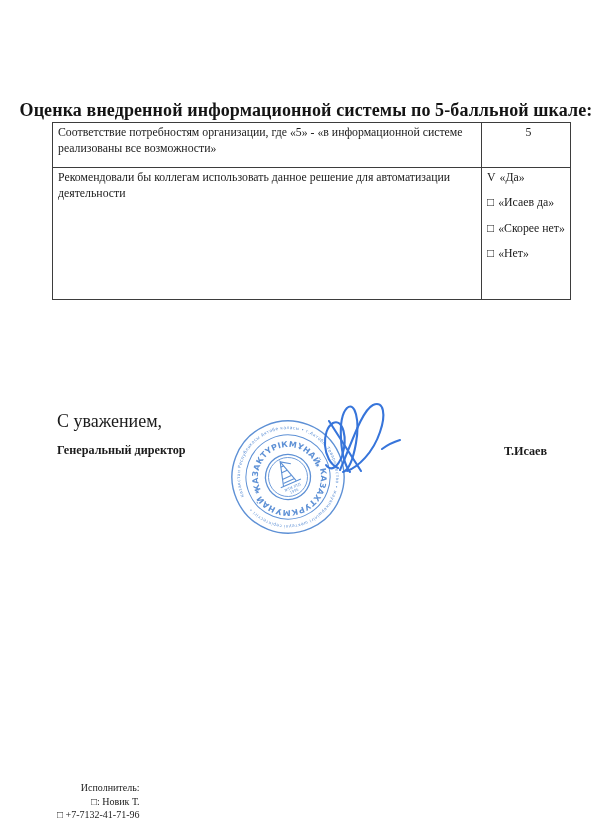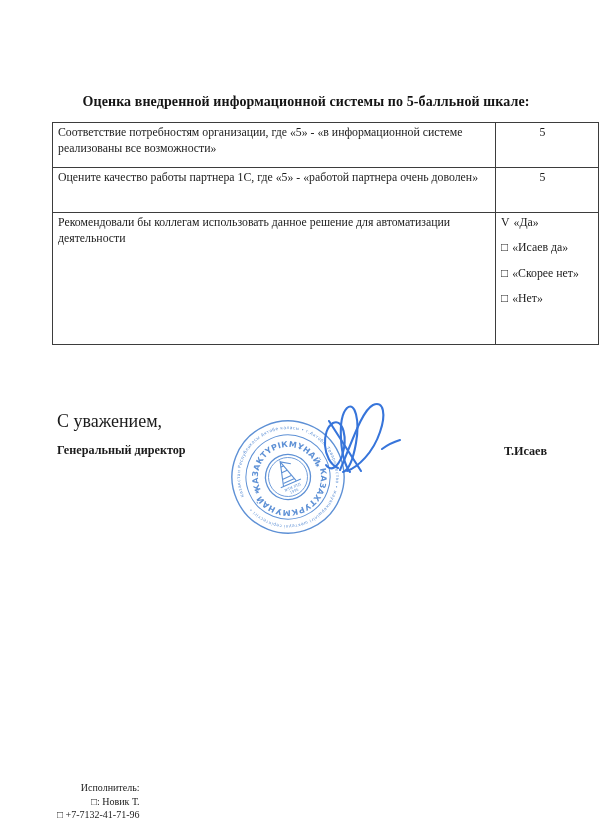--- a/index.html
+++ b/index.html
@@ -2,30 +2,30 @@
 <html style="--stamp-color: #4d85d1; --sig-color: #2d6ed9;"><head>
 <meta charset="utf-8">
 <style>
   html,body{margin:0;padding:0;}
   body{
     width:612px;height:833px;position:relative;background:#ffffff;
     font-family:"Liberation Serif","DejaVu Serif",serif;color:#1b1b1b;
     overflow:hidden;
   }
   .doc-title{
-    position:absolute;top:94px;left:0;width:612px;text-align:center;
-    font-weight:bold;font-size:14px;letter-spacing:.1px;color:#141414;
+    position:absolute;top:100px;left:0;width:612px;text-align:center;
+    font-weight:bold;font-size:18px;letter-spacing:.1px;color:#141414;
   }
   table.survey{
     position:absolute;left:52px;top:122px;width:508px;
     border-collapse:collapse;table-layout:fixed;
   }
   table.survey td{
     border:1px solid #3d3d3d;vertical-align:top;
-    font-size:11.8px;line-height:1.32;padding:2px 14px 4px 5px;color:#1b1b1b;
+    font-size:11.8px;line-height:1.32;padding:2px 0 4px 5px;color:#1b1b1b;
   }
   td.q-cell{width:423px;}
   td.s-cell{width:83px;text-align:center;padding-top:2px;}
   tr.r1 td{height:38px;}
   tr.r2 td{height:38px;}
   tr.r3 td{height:38px;}
   tr.r4 td{height:125px;}
   .opt{margin:0 0 11px 0;line-height:1.22;}
   .opt .mk{margin-right:4px;}
   .salutation{position:absolute;left:57px;top:411px;font-size:18px;}
@@ -37,24 +37,20 @@
 </style>
 </head>
 <body>
 
 <div class="doc-title">Оценка внедренной информационной системы по 5-балльной шкале:</div>
 
 <table class="survey">
   <tbody>
     <tr class="r1">
       <td class="q-cell">Соответствие потребностям организации, где «5» - «в информационной системе реализованы все возможности»</td>
-      <td class="s-cell">5</td>
-    </tr>
-    <tr class="r3">
-      <td class="q-cell">Оцените качество работы партнера 1С, где «5» - «работой партнера очень доволен»</td>
       <td class="s-cell">5</td>
     </tr>
     <tr class="r4">
       <td class="q-cell">Рекомендовали бы коллегам использовать данное решение для автоматизации деятельности</td>
       <td class="s-cell" style="text-align:left;margin-left:15px;">
         <div class="opt">
           <span class="mk">V</span><span>«Да»</span>
         </div>
         <div class="opt">
           <span class="mk">□</span><span>«Исаев да»</span>

